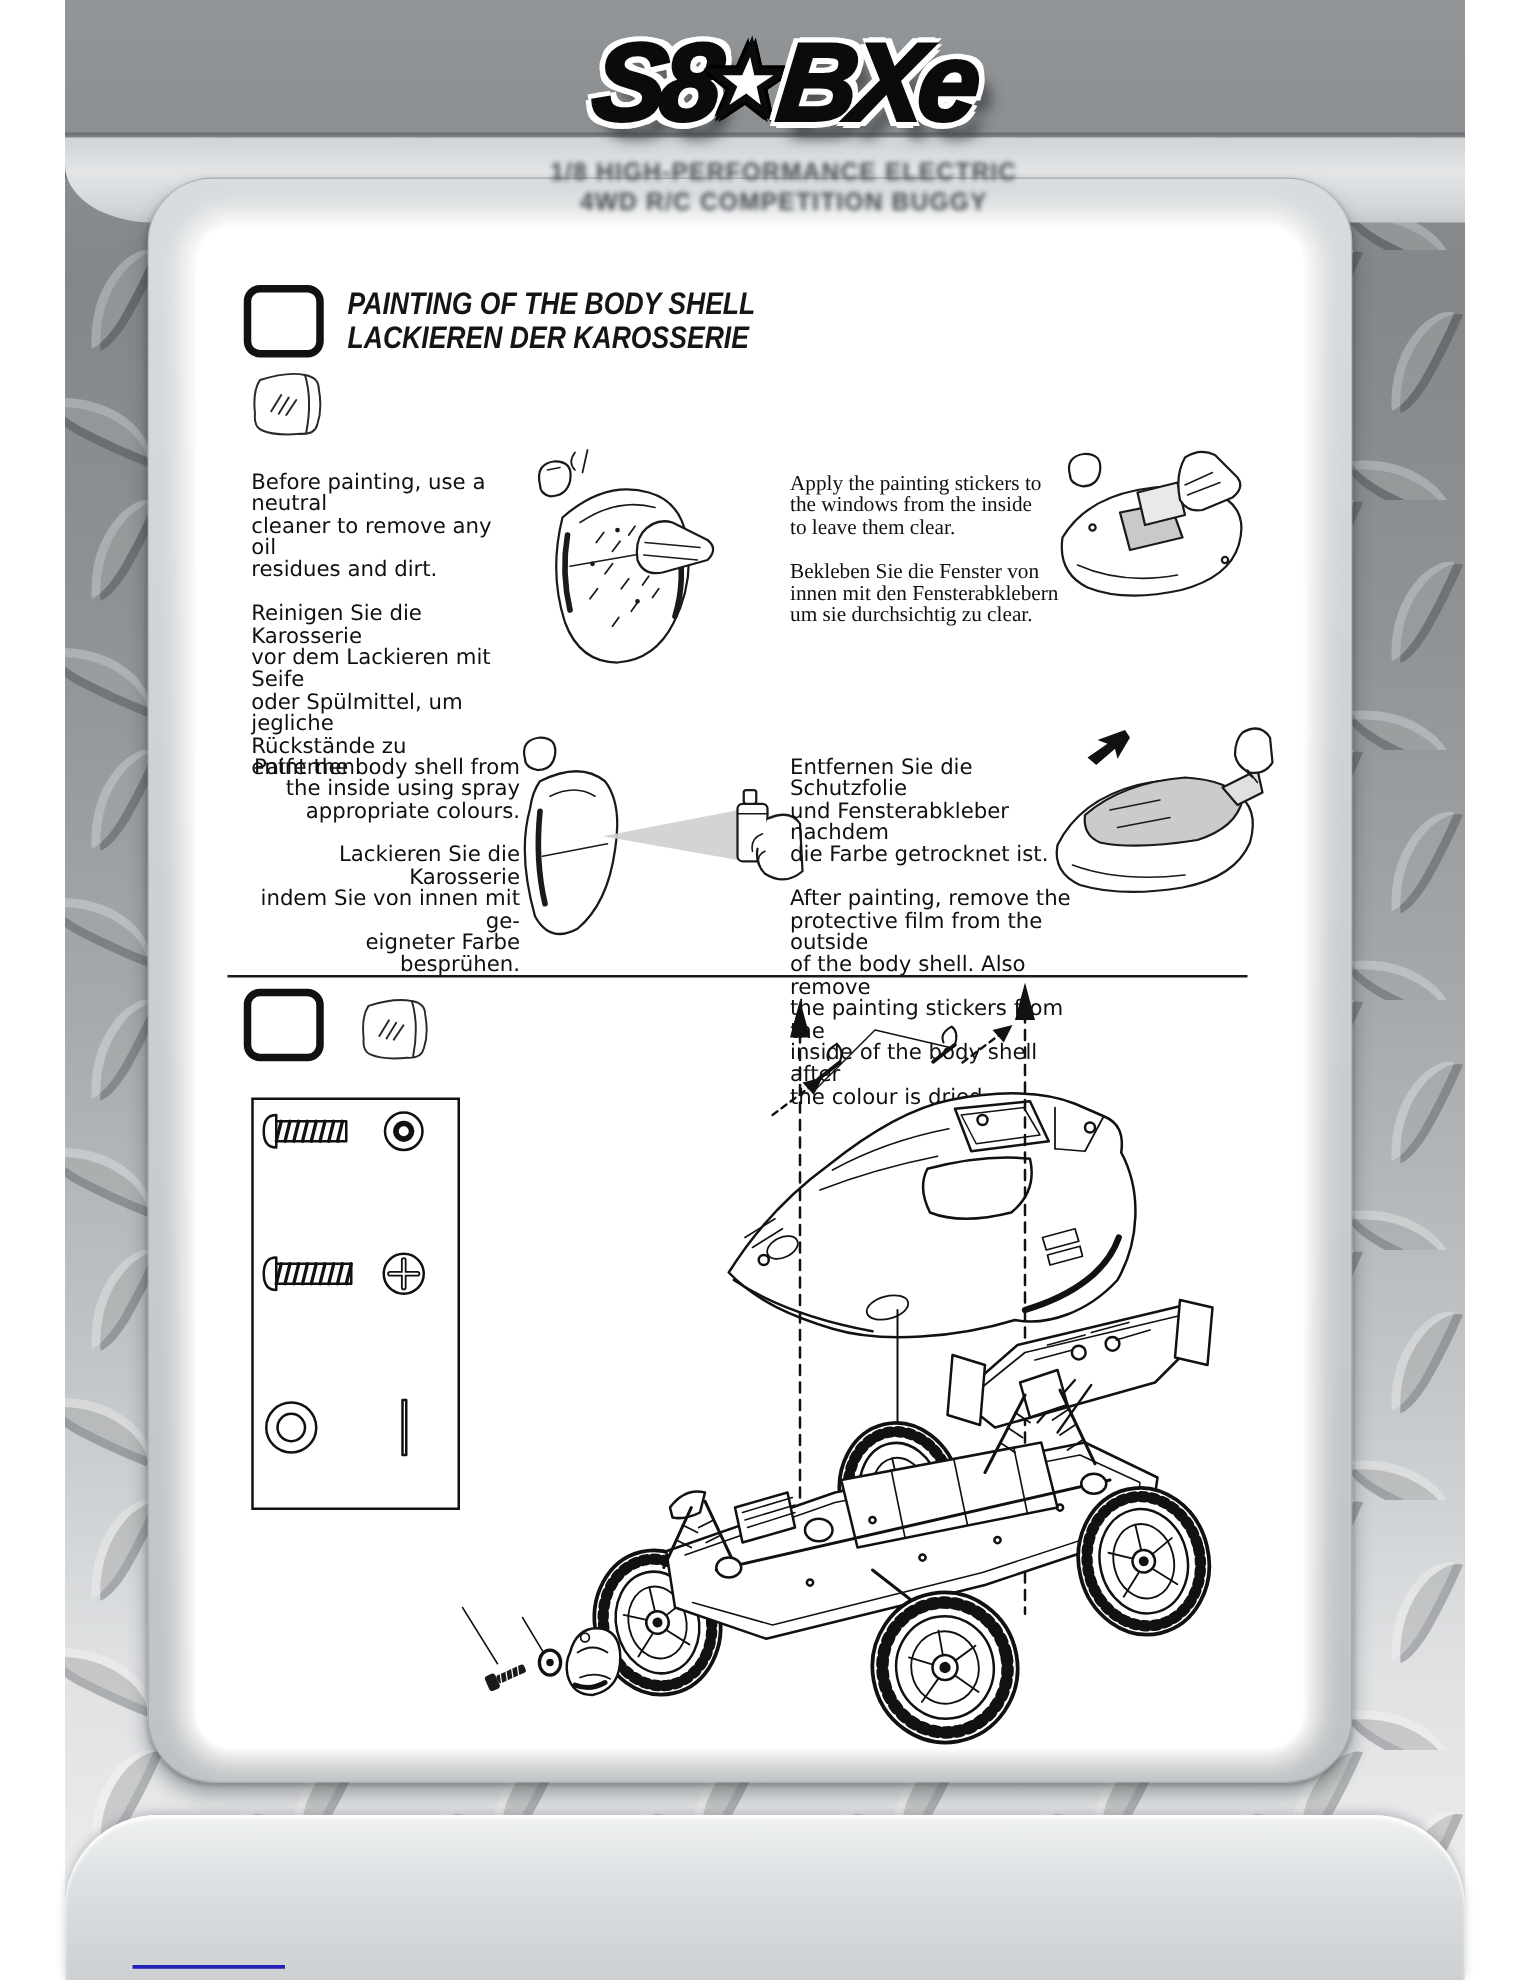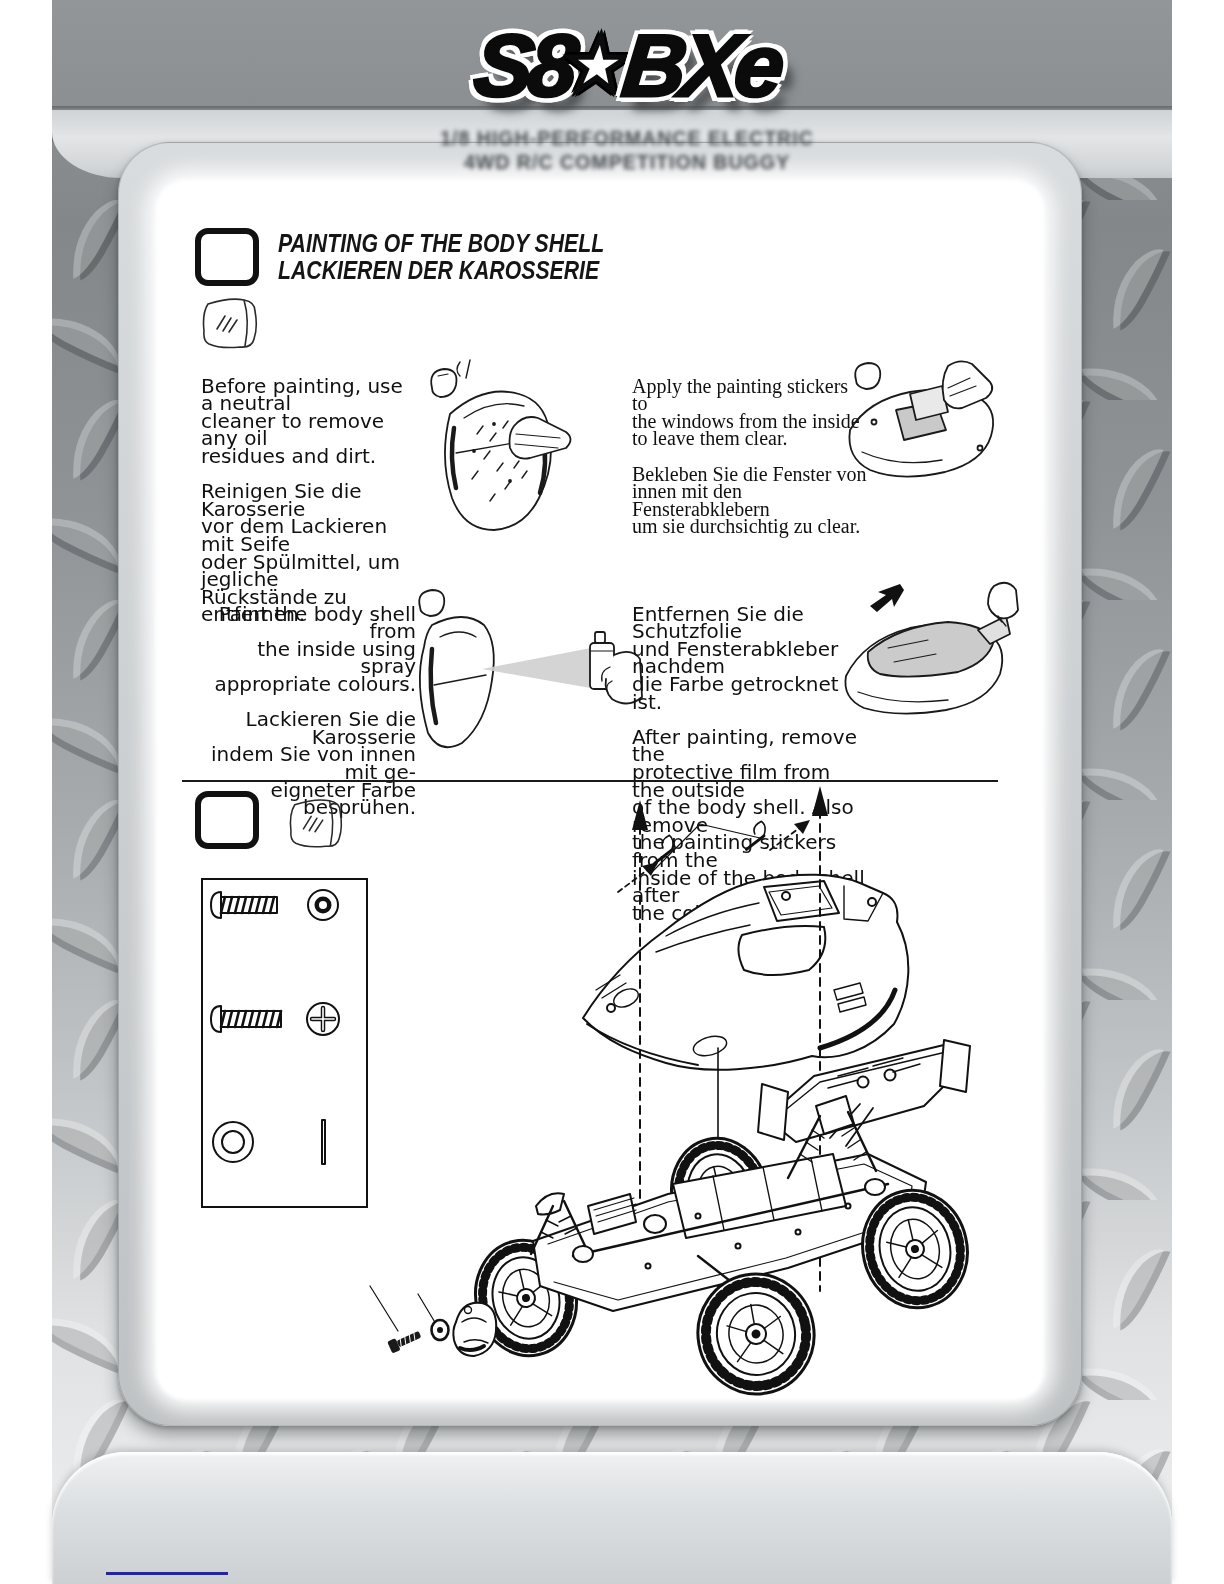--- a/index.html
+++ b/index.html
@@ -37,21 +37,21 @@
        text-shadow:-3px -3px 0 #000,3px -3px 0 #000,-3px 3px 0 #000,3px 3px 0 #000,
                    0 -4px 0 #000,0 4px 0 #000,-4px 0 0 #000,4px 0 0 #000;}
   .logo-sub{left:392px;top:126px;width:470px;text-align:center;font-weight:bold;color:#474b4f;
        font-size:20px;line-height:24px;letter-spacing:1px;filter:blur(2.3px);
        transform:scaleX(.98);}
 
   
   .step-box{border:6px solid #111;border-radius:13px;background:#fff;}
   .section-title{color:#151515;font-weight:bold;font-size:25px;line-height:27px;
        transform:scaleX(.85);transform-origin:left top;white-space:nowrap;}
-  .step-text{font-family:"DejaVu Sans",sans-serif;font-size:20px;line-height:17.6px;color:#101010;
+  .step-text{font-family:"DejaVu Sans",sans-serif;font-size:17px;line-height:17.6px;color:#101010;
        white-space:pre-line;}
   .divider{left:182px;top:780px;width:816px;height:2px;background:#1a1a1a;}
   .parts-box{left:201px;top:878px;width:163px;height:326px;border:2.5px solid #111;background:#fff;}
   svg{display:block;}
 </style>
 </head>
 <body>
 
 <div class="page">
 

